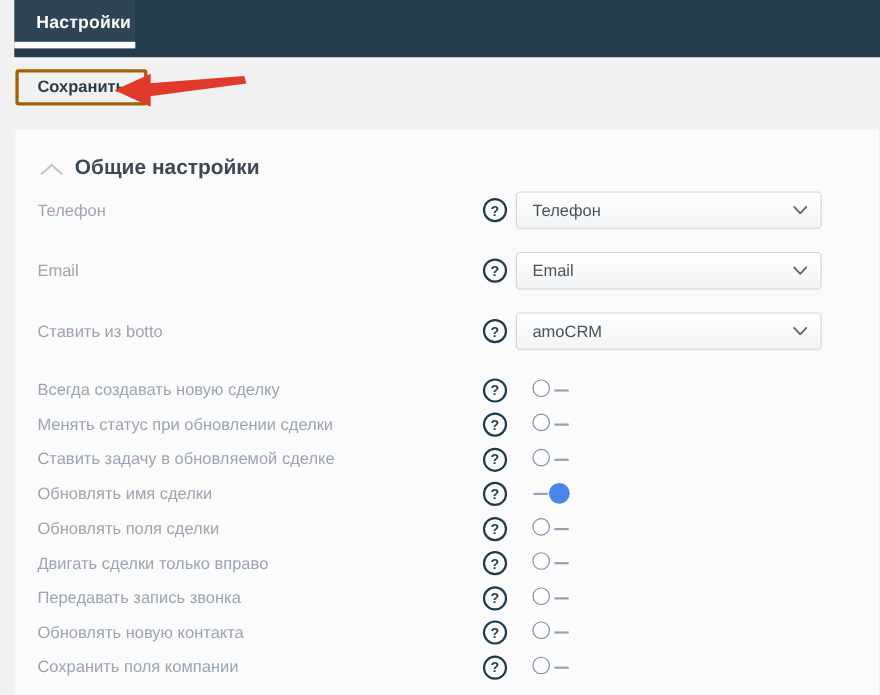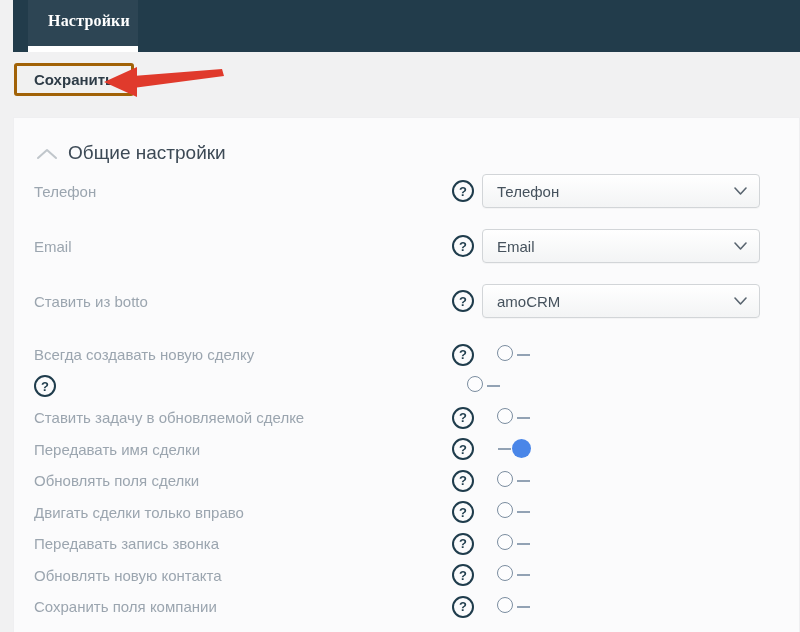--- a/index.html
+++ b/index.html
@@ -8,25 +8,24 @@
     background:#f1f1f2;
     font-family:"Liberation Sans","DejaVu Sans",sans-serif;
     -webkit-font-smoothing:antialiased;
   }
 
   
   .topbar {
     margin-left:13px; height:52px; background:#223c4b; position:relative;
   }
   .tab {
-    position:absolute; left:15px; top:0; width:110px; height:52px;
+    position:absolute; left:0; top:0; width:110px; height:44px;
     background:rgba(255,255,255,0.05);
     border-bottom:6px solid #ffffff;
     cursor:pointer;
-    font-family:Liberation Serif, serif;
   }
   .tab-label {
     position:absolute; left:20px; top:12px;
     color:#ffffff; font-size:16px; font-weight:700; letter-spacing:.2px;
     white-space:nowrap;
   }
 
   
   .toolbar { margin-left:14px; height:65px; position:relative; }
   .save-btn {
@@ -41,28 +40,28 @@
   .panel {
     margin-left:13px; width:787px; height:515px;
     background:#fbfbfc; border:1px solid #efeff1; border-bottom:none;
   }
   .section-head {
     padding-top:24px; margin-left:22px; height:46px;
     display:flex; align-items:center;
   }
   .chevron-up { width:22px; height:12px; margin-top:2px; cursor:pointer; }
   .section-title {
-    margin-left:10px; font-size:19px; color:#3d4a56; font-weight:400;
+    margin-left:10px; font-size:19px; color:#3d4a56; font-weight:700;
   }
 
   
   .row {
     display:grid; grid-template-columns:1fr 22px 278px;
     column-gap:8px; align-items:center;
-    padding-left:20px; padding-right:39px;
+    padding-left:20px; padding-right:52px;
   }
   .select-row { height:34px; margin-bottom:21px; }
   #select-rows { margin-top:10px; }
   #toggle-rows { margin-top:12px; }
   .toggle-row { height:31.5px; }
   .row-label { font-size:15px; color:#9ba5af; }
 
   .help {
     width:22px; height:22px; border:2px solid #1f3c4c; border-radius:50%;
     color:#1f3c4c; font-size:13px; font-weight:600;
@@ -154,20 +153,21 @@
     <span class="help">?</span>
     <div>
       <div class="toggle">
         <span class="track"></span>
         <span class="knob"></span>
       </div>
     </div>
   </div>
 
   <div class="row toggle-row">
+    <span class="row-label">Менять статус при обновлении сделки</span>
     <span class="help">?</span>
     <div>
       <div class="toggle">
         <span class="track"></span>
         <span class="knob"></span>
       </div>
     </div>
   </div>
 
   <div class="row toggle-row">
@@ -175,21 +175,21 @@
     <span class="help">?</span>
     <div>
       <div class="toggle">
         <span class="track"></span>
         <span class="knob"></span>
       </div>
     </div>
   </div>
 
   <div class="row toggle-row">
-    <span class="row-label">Передавать имя сделки</span>
+    <span class="row-label">Обновлять имя сделки</span>
     <span class="help">?</span>
     <div>
       <div class="toggle on">
         <span class="track"></span>
         <span class="knob"></span>
       </div>
     </div>
   </div>
 
   <div class="row toggle-row">

